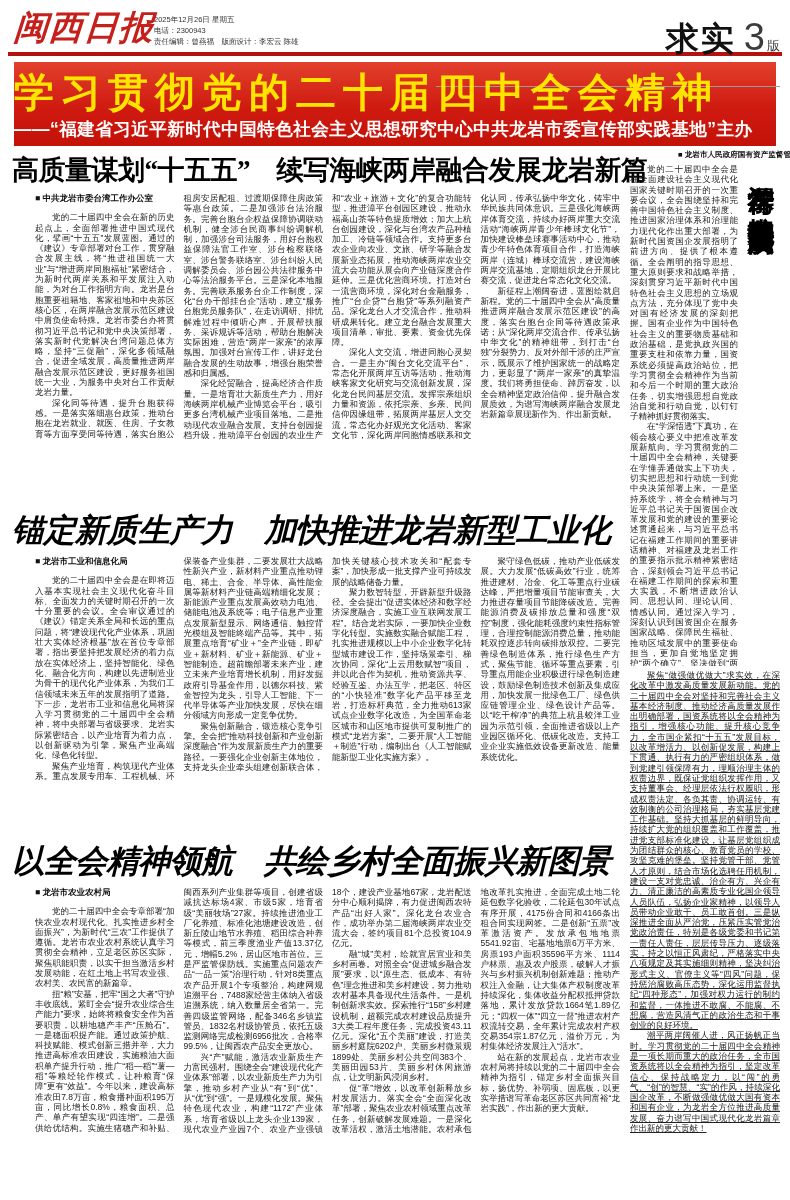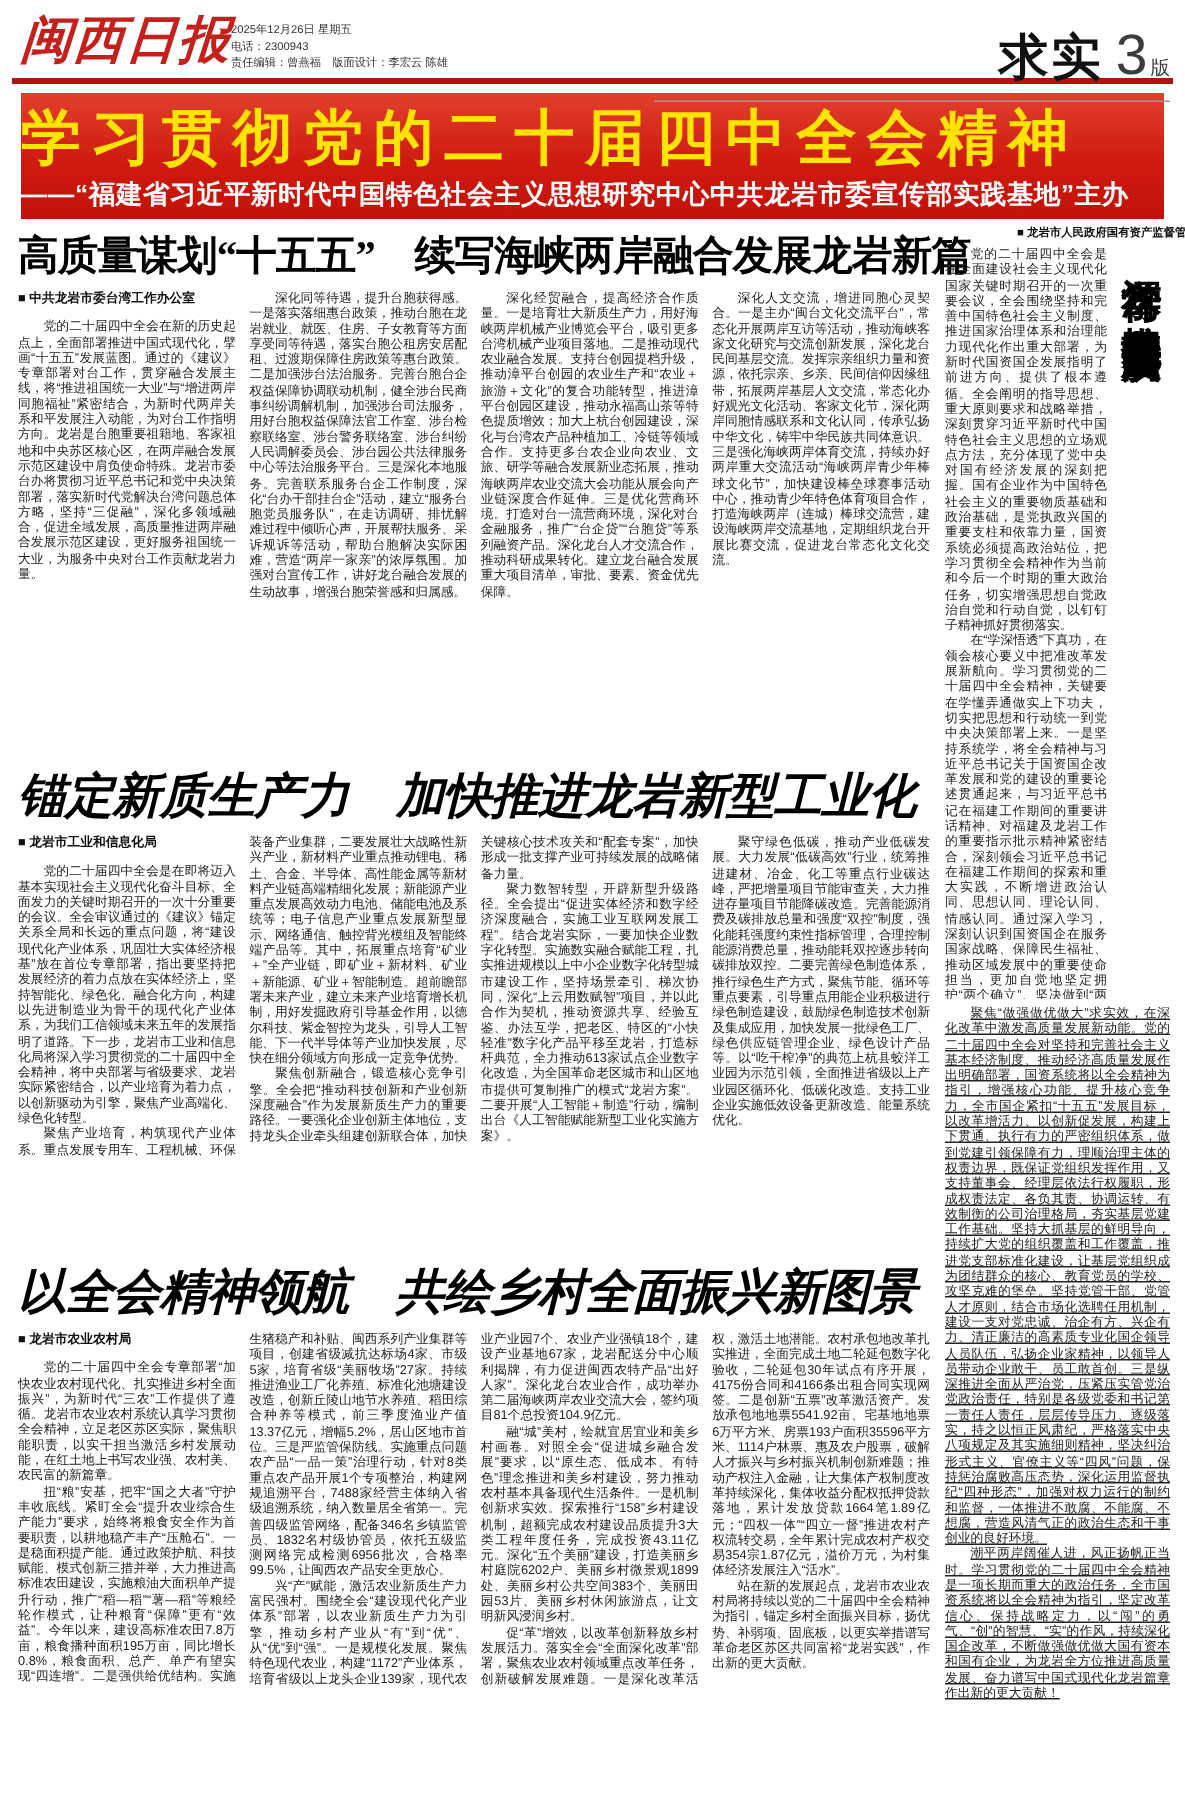--- a/index.html
+++ b/index.html
@@ -7,21 +7,21 @@
   body { font-family:"Liberation Sans", sans-serif; color:#1a1a1a; }
   #page { position:relative; width:790px; height:1200px; background:#fff; overflow:hidden; }
 
   
   .masthead { display:flex; align-items:flex-start; padding:8px 10px 0 14px; height:50px; }
   .paper-name { font-family:"Liberation Serif", serif; font-size:34px; line-height:40px;
                 font-weight:900; font-style:italic; color:#c5201c; letter-spacing:1px;
                 transform:skewX(-4deg); white-space:nowrap; }
   .mast-info { padding-top:6px; font-size:7.5px; line-height:11px; color:#333; }
   .mast-right { margin-left:auto; display:flex; align-items:baseline; padding-top:8px;
-                border-bottom:1px solid #9a9a9a; padding-bottom:6px; padding-left:230px; }
+                border-bottom:1px solid #9a9a9a; padding-bottom:24px; padding-left:230px; }
   .section-name { font-family:"Liberation Serif", serif; font-size:33px; font-weight:900; color:#111; letter-spacing:2px; }
   .page-num { font-size:38px; color:#3c3c3c; margin-left:8px; font-weight:400; }
   .page-ban { font-size:13px; color:#3c3c3c; margin-left:2px; }
   .red-rule { height:4px; background:#b5120f; margin:2px 8px 0 8px; }
 
   
   .banner { margin:6px 14px 0 14px; height:84px; background:linear-gradient(180deg,#e2402c 0%,#cf1a10 55%,#c31208 100%);
             overflow:hidden; }
   .banner-title { margin-top:7px; font-size:40px; line-height:46px; font-weight:900;
                   color:#ffe400; letter-spacing:7px; font-family:"Liberation Sans", sans-serif; }
@@ -32,21 +32,21 @@
   .left-col { width:608px; }
   .right-col { width:150px; }
 
   .art-head { font-family:"Liberation Serif", serif; font-weight:900; color:#000;
               white-space:nowrap; text-align:left; }
   .art1 .art-head { font-size:27px; line-height:40px; letter-spacing:-0.5px; }
   .art2 .art-head, .art3 .art-head { font-size:32px; line-height:46px; letter-spacing:-0.5px;font-style:italic; }
   .art2, .art3 { margin-top:6px; }
 
   .art-body { column-gap:9px; text-align:justify; font-size:8.5px; line-height:10.3px;
-              color:#222; overflow:hidden; margin-top:3px; }
+              color:#222; overflow:hidden; margin-top:3px;margin-left:23px; }
   .art1 .art-body { column-count:4; height:308px; }
   .art2 .art-body { column-count:4; height:276px; }
   .art3 .art-body { column-count:4; height:292px; }
   .byline { font-weight:700; font-size:8.5px; margin-bottom:9px; color:#111; }
   .art-body p, .sb-text p { text-indent:2em; margin:0; }
 
   
   .sb-byline { font-weight:700; font-size:7.6px; line-height:10px; margin-bottom:4px; color:#111; white-space:nowrap;margin-left:48px; }
   .sb-top { display:flex; height:502px; }
   .sb-text { text-align:justify; font-size:8.5px; line-height:10.3px; color:#222; overflow:hidden; }
@@ -86,20 +86,21 @@
 
       <div class="art1">
         <div class="art-head">高质量谋划“十五五”　续写海峡两岸融合发展龙岩新篇</div>
         <div class="art-body">
           <div class="byline">■ 中共龙岩市委台湾工作办公室</div>
           <div>
               <p>党的二十届四中全会在新的历史起点上，全面部署推进中国式现代化，擘画“十五五”发展蓝图。通过的《建议》专章部署对台工作，贯穿融合发展主线，将“推进祖国统一大业”与“增进两岸同胞福祉”紧密结合，为新时代两岸关系和平发展注入动能，为对台工作指明方向。龙岩是台胞重要祖籍地、客家祖地和中央苏区核心区，在两岸融合发展示范区建设中肩负使命特殊。龙岩市委台办将贯彻习近平总书记和党中央决策部署，落实新时代党解决台湾问题总体方略，坚持“三促融”，深化多领域融合，促进全域发展，高质量推进两岸融合发展示范区建设，更好服务祖国统一大业，为服务中央对台工作贡献龙岩力量。</p>
               <p>深化同等待遇，提升台胞获得感。一是落实落细惠台政策，推动台胞在龙岩就业、就医、住房、子女教育等方面享受同等待遇，落实台胞公租房安居配租、过渡期保障住房政策等惠台政策。二是加强涉台法治服务。完善台胞台企权益保障协调联动机制，健全涉台民商事纠纷调解机制，加强涉台司法服务，用好台胞权益保障法官工作室、涉台检察联络室、涉台警务联络室、涉台纠纷人民调解委员会、涉台园公共法律服务中心等法治服务平台。三是深化本地服务。完善联系服务台企工作制度，深化“台办干部挂台企”活动，建立“服务台胞党员服务队”，在走访调研、排忧解难过程中倾听心声，开展帮扶服务、采诉规诉等活动，帮助台胞解决实际困难，营造“两岸一家亲”的浓厚氛围。加强对台宣传工作，讲好龙台融合发展的生动故事，增强台胞荣誉感和归属感。</p>
               <p>深化经贸融合，提高经济合作质量。一是培育壮大新质生产力，用好海峡两岸机械产业博览会平台，吸引更多台湾机械产业项目落地。二是推动现代农业融合发展。支持台创园提档升级，推动漳平台创园的农业生产和“农业＋旅游＋文化”的复合功能转型，推进漳平台创园区建设，推动永福高山茶等特色提质增效；加大上杭台创园建设，深化与台湾农产品种植加工、冷链等领域合作。支持更多台农企业向农业、文旅、研学等融合发展新业态拓展，推动海峡两岸农业交流大会功能从展会向产业链深度合作延伸。三是优化营商环境。打造对台一流营商环境，深化对台金融服务，推广“台企贷”“台胞贷”等系列融资产品。深化龙台人才交流合作，推动科研成果转化。建立龙台融合发展重大项目清单，审批、要素、资金优先保障。</p>
               <p>深化人文交流，增进同胞心灵契合。一是主办“闽台文化交流平台”，常态化开展两岸互访等活动，推动海峡客家文化研究与交流创新发展，深化龙台民间基层交流。发挥宗亲组织力量和资源，依托宗亲、乡亲、民间信仰因缘纽带，拓展两岸基层人文交流，常态化办好观光文化活动、客家文化节，深化两岸同胞情感联系和文化认同，传承弘扬中华文化，铸牢中华民族共同体意识。三是强化海峡两岸体育交流，持续办好两岸重大交流活动“海峡两岸青少年棒球文化节”，加快建设棒垒球赛事活动中心，推动青少年特色体育项目合作，打造海峡两岸（连城）棒球交流营，建设海峡两岸交流基地，定期组织龙台开展比赛交流，促进龙台常态化文化交流。</p>
+              <p>新征程上潮阔奋进，蓝图绘就启新程。党的二十届四中全会从“高质量推进两岸融合发展示范区建设”的高度，落实台胞台企同等待遇政策承诺；从“深化两岸交流合作、传承弘扬中华文化”的精神纽带，到打击“台独”分裂势力、反对外部干涉的庄严宣示，既展示了维护国家统一的战略定力，更彰显了“两岸一家亲”的真挚温度。我们将勇担使命、踔厉奋发，以全会精神坚定政治信仰，提升融合发展质效，为谱写海峡两岸融合发展龙岩新篇章展现新作为、作出新贡献。</p>
             </div>
         </div>
       </div>
 
       <div class="art2">
         <div class="art-head">锚定新质生产力　加快推进龙岩新型工业化</div>
         <div class="art-body">
           <div class="byline">■ 龙岩市工业和信息化局</div>
           <div>
               <p>党的二十届四中全会是在即将迈入基本实现社会主义现代化奋斗目标、全面发力的关键时期召开的一次十分重要的会议。全会审议通过的《建议》锚定关系全局和长远的重点问题，将“建设现代化产业体系，巩固壮大实体经济根基”放在首位专章部署，指出要坚持把发展经济的着力点放在实体经济上，坚持智能化、绿色化、融合化方向，构建以先进制造业为骨干的现代化产业体系，为我们工信领域未来五年的发展指明了道路。下一步，龙岩市工业和信息化局将深入学习贯彻党的二十届四中全会精神，将中央部署与省级要求、龙岩实际紧密结合，以产业培育为着力点，以创新驱动为引擎，聚焦产业高端化、绿色化转型。</p>

